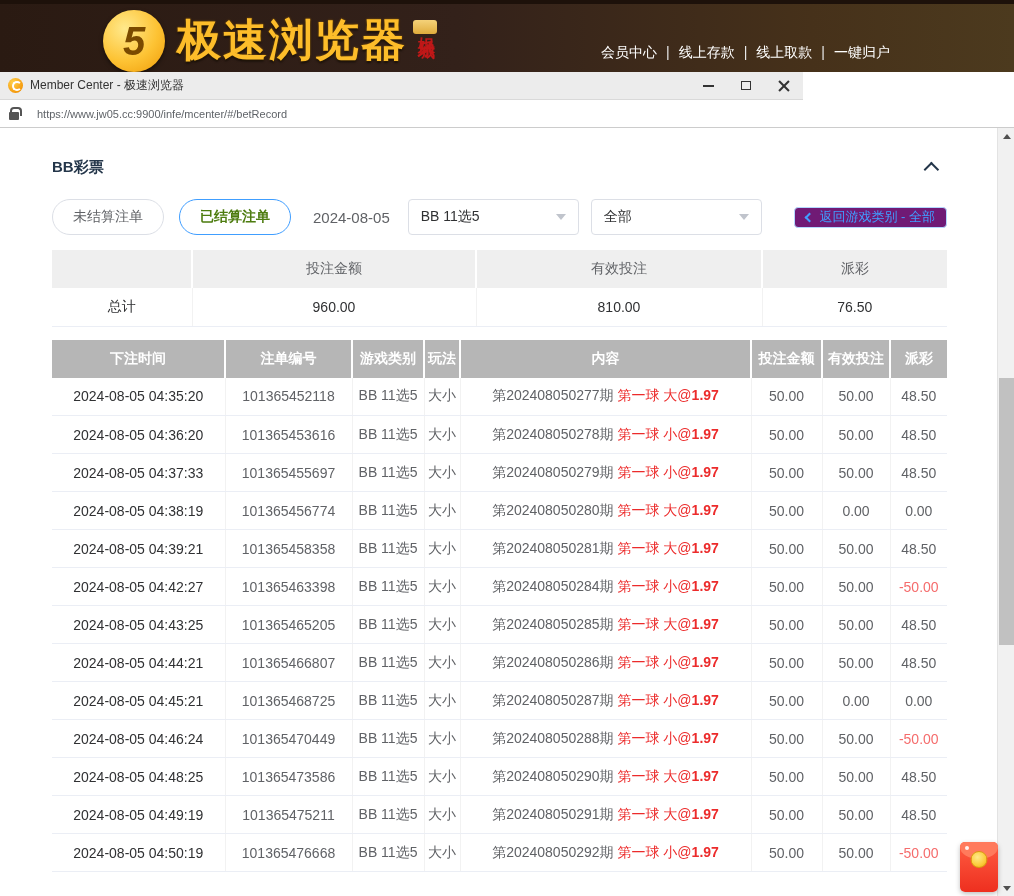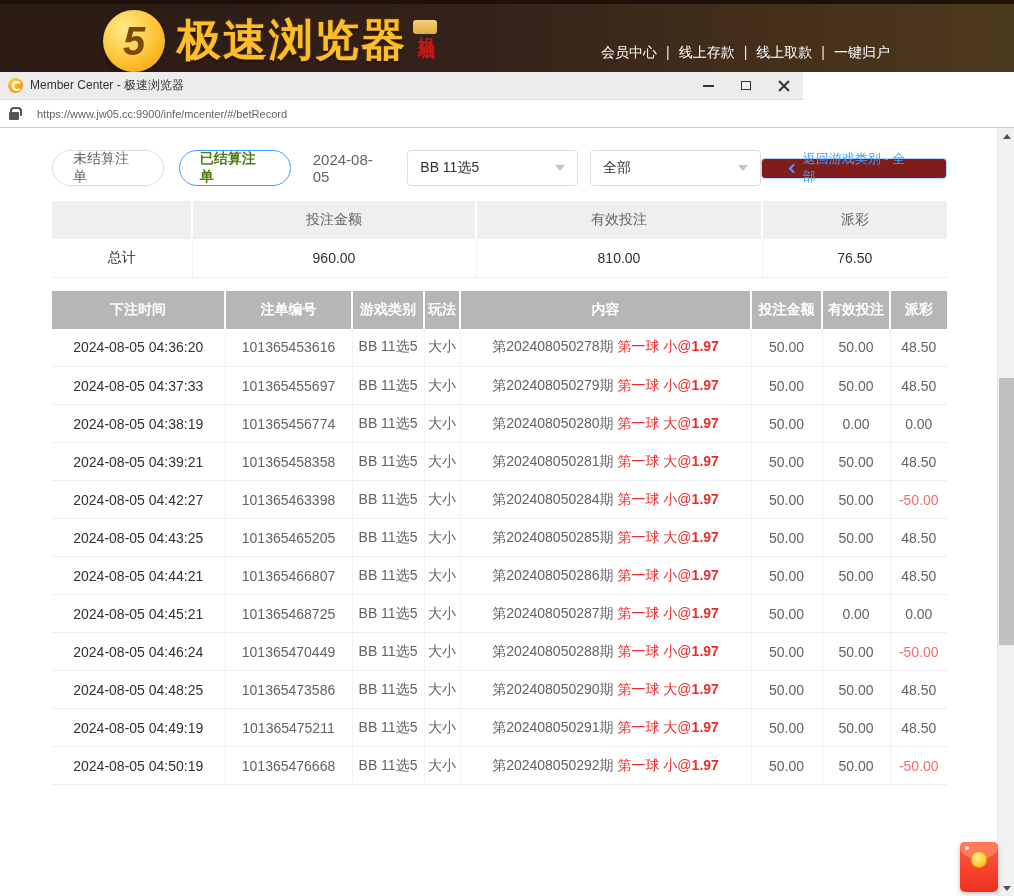--- a/index.html
+++ b/index.html
@@ -62,21 +62,21 @@
   .pill-btn { height:36px; padding:0 20px; border-radius:18px; background:#fff; font-size:14px; cursor:pointer;
     display:flex; align-items:center; }
   .pill-plain { border:1px solid #dcdfe6; color:#606266; }
   .pill-active { border:1px solid #409eff; color:#4d7c0f; font-weight:bold; margin-left:15px; }
   .date-text { margin-left:22px; font-size:15px; color:#606266; cursor:pointer; }
   .select-box { margin-left:18px; width:171px; height:36px; border:1px solid #dcdfe6; border-radius:4px; background:#fff;
     display:flex; align-items:center; padding:0 12px; font-size:14px; color:#303133; cursor:pointer; }
   .select-box + .select-box { margin-left:12px; }
   .select-caret { margin-left:auto; width:0; height:0; border-left:5px solid transparent; border-right:5px solid transparent;
     border-top:6px solid #c0c4cc; }
-  .back-btn { margin-left:auto; height:21px; padding:0 28px; background:#7f1d1d; border:1px solid #b3d8ff; border-radius:4px;
+  .back-btn { margin-left:auto; height:21px; padding:0 11px; background:#701a75; border:1px solid #b3d8ff; border-radius:4px;
     color:#409eff; font-size:13px; display:flex; align-items:center; cursor:pointer; }
   .chevron-left { width:7px; height:7px; border-left:2px solid #409eff; border-bottom:2px solid #409eff;
     transform:rotate(45deg); margin-right:6px; }
 
   table { border-collapse:collapse; table-layout:fixed; width:895px; font-size:14px; }
   .summary-table { margin-top:15px; }
   .summary-table th { height:38px; background:#efefef; color:#606266; font-weight:normal; text-align:center;
     border-right:2px solid #fff; }
   .summary-table th:last-child { border-right:none; }
   .summary-table td { height:38px; text-align:center; color:#303133; background:#fff;
@@ -145,20 +145,24 @@
     </div>
   </div>
 
   <div class="urlbar">
     <div class="lock-icon"></div>
     <div class="url-text">https://www.jw05.cc:9900/infe/mcenter/#/betRecord</div>
   </div>
 
   <div class="content">
 
+    <div class="section-head">
+      <div class="section-title">BB彩票</div>
+      <div class="chevron-up"></div>
+    </div>
 
     <div class="filters">
       <div class="pill-btn pill-plain">未结算注单</div>
       <div class="pill-btn pill-active">已结算注单</div>
       <div class="date-text">2024-08-05</div>
       <div class="select-box">
         <span>BB 11选5</span>
         <span class="select-caret"></span>
       </div>
       <div class="select-box">
@@ -213,20 +217,33 @@
           <th>注单编号</th>
           <th>游戏类别</th>
           <th>玩法</th>
           <th>内容</th>
           <th>投注金额</th>
           <th>有效投注</th>
           <th>派彩</th>
         </tr>
       </thead>
       <tbody id="bet-rows">
+  <tr>
+    <td class="c-time">2024-08-05 04:35:20</td>
+    <td>101365452118</td>
+    <td>BB 11选5</td>
+    <td>大小</td>
+    <td class="c-content">
+      <span>第202408050277期</span>
+      <span class="pick">第一球 大@</span><span class="odds">1.97</span>
+    </td>
+    <td>50.00</td>
+    <td>50.00</td>
+    <td>48.50</td>
+  </tr>
 
   <tr>
     <td class="c-time">2024-08-05 04:36:20</td>
     <td>101365453616</td>
     <td>BB 11选5</td>
     <td>大小</td>
     <td class="c-content">
       <span>第202408050278期</span>
       <span class="pick">第一球 小@</span><span class="odds">1.97</span>
     </td>

